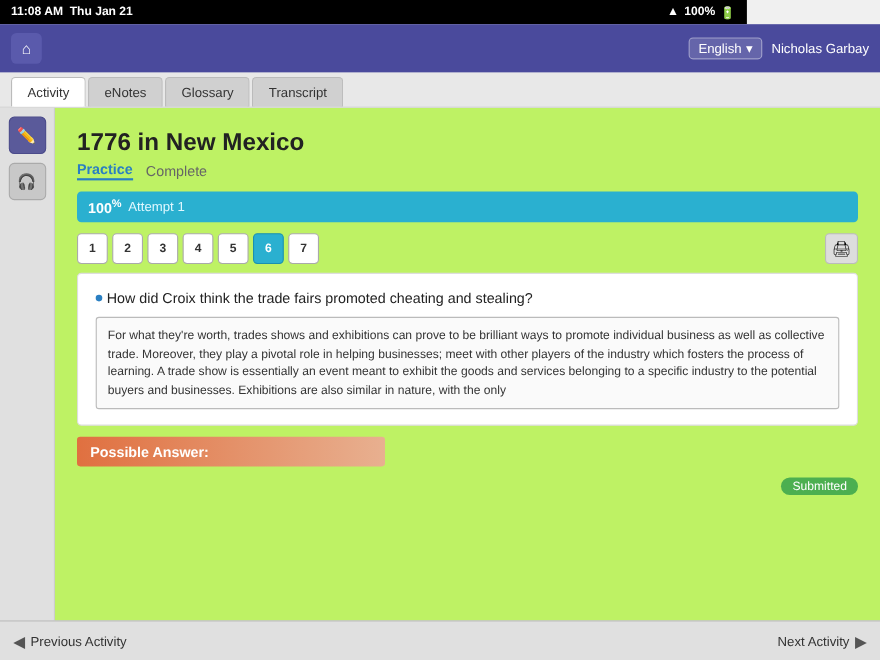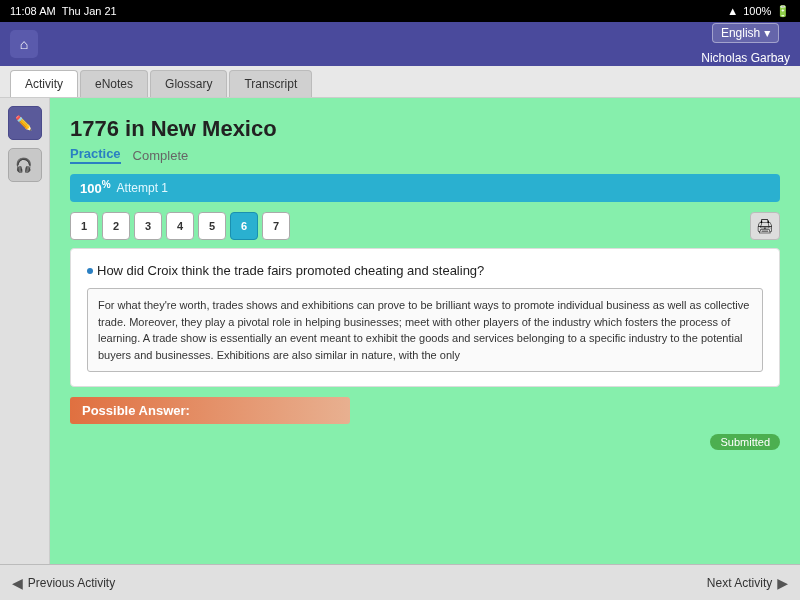--- a/index.html
+++ b/index.html
@@ -1,29 +1,29 @@
 <!DOCTYPE html>
 <html><head>
   <meta charset="utf-8">
   <style>
     * { margin: 0; padding: 0; box-sizing: border-box; }
     body { width: 800px; height: 600px; font-family: -apple-system, BlinkMacSystemFont, 'Helvetica Neue', Arial, sans-serif; overflow: hidden; background: #f0f0f0; }
 
     
     .status-bar {
-      width: 800px;
+      width: 679px;
       height: 22px;
       background: #000;
       display: flex;
       align-items: center;
       justify-content: space-between;
       padding: 0 10px;
       color: #fff;
       font-size: 11px;
-      font-weight: 400;
+      font-weight: 700;
     }
     .status-bar-left { display: flex; align-items: center; gap: 6px; }
     .status-bar-right { display: flex; align-items: center; gap: 5px; }
 
     
     .header-bar {
       width: 800px;
       height: 44px;
       background: #4a4a9c;
       display: flex;
@@ -39,21 +39,21 @@
       border-radius: 5px;
       display: flex; align-items: center; justify-content: center;
       font-size: 14px;
       cursor: pointer;
     }
     .header-title {
       font-size: 12px;
       font-weight: 500;
       color: #fff;
     }
-    .header-right { display: flex; align-items: center; gap: 8px; flex-direction: column; }
+    .header-right { display: flex; align-items: center; gap: 8px; }
     .language-selector {
       display: flex; align-items: center; gap: 4px;
       background: rgba(255,255,255,0.15);
       border: 1px solid rgba(255,255,255,0.4);
       border-radius: 4px;
       padding: 2px 8px;
       font-size: 12px;
       color: #fff;
       cursor: pointer;
     }
@@ -118,21 +118,21 @@
     .sidebar-btn.active {
       background: #5a5a9a;
       color: #fff;
       border-color: #4a4a8a;
     }
 
     
     .content-area {
       flex: 1;
       padding: 18px 20px 10px 20px;
-      background: #86efac;
+      background: #bef264;
       overflow-y: auto;
     }
 
     .page-title {
       font-size: 22px;
       font-weight: 700;
       color: #222;
       margin-bottom: 4px;
     }
     .page-subtitle-row {

